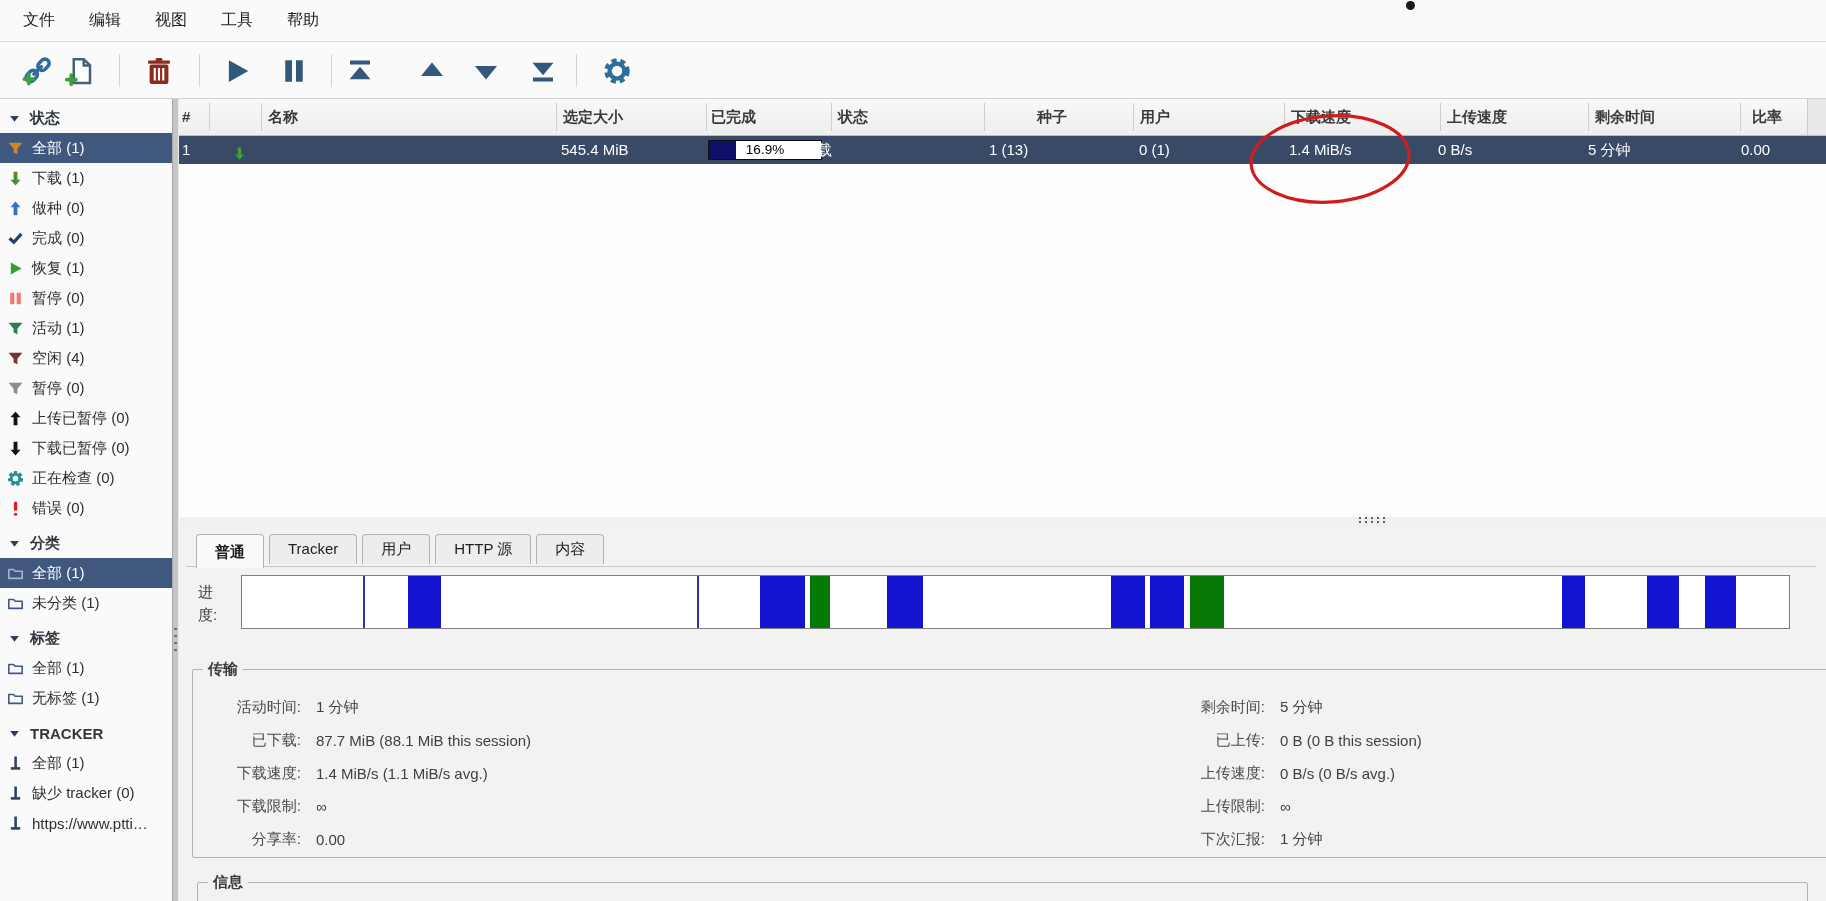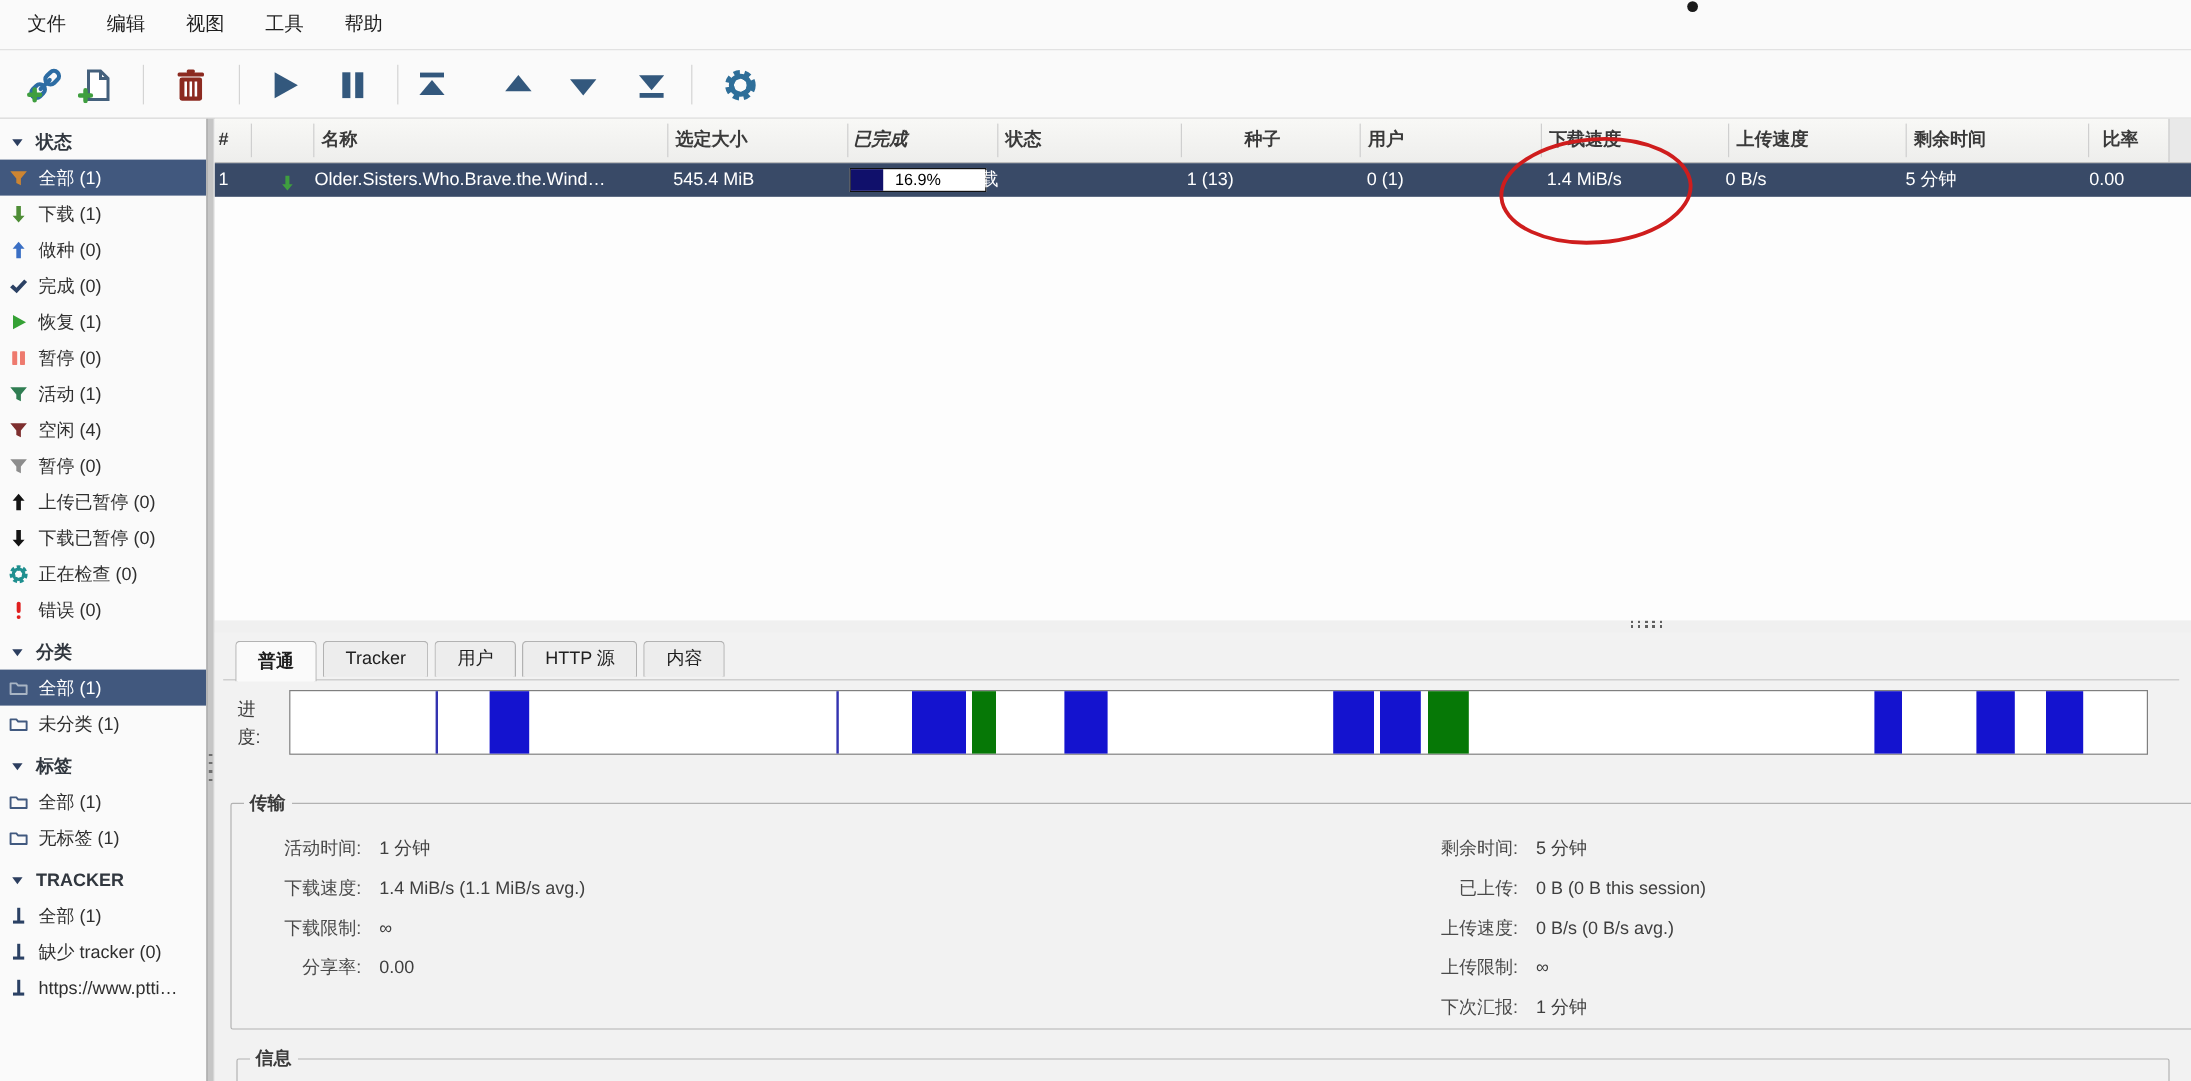--- a/index.html
+++ b/index.html
@@ -402,21 +402,21 @@
   </div>
 <div id="vsplit" class="abs">
     <div class="vdots"></div>
   </div>
 <div id="main" class="abs">
   <div id="thead">
       <div id="scrollcorner"></div>
       <div class="hcell" style="left: 3px;">#</div>
       <div class="hcell" style="left: 89px;">名称</div>
       <div class="hcell" style="left: 384px;">选定大小</div>
-      <div class="hcell" style="left: 532px; font-style: italic;">已完成</div>
+      <div class="hcell" style="left: 532px;">已完成</div>
       <div class="hcell" style="left: 659px;">状态</div>
       <div class="hcell" style="left: 810px; margin-left: 48px;">种子</div>
       <div class="hcell" style="left: 961px;">用户</div>
       <div class="hcell" style="left: 1112px;">下载速度</div>
       <div class="hcell" style="left: 1268px;">上传速度</div>
       <div class="hcell" style="left: 1416px;">剩余时间</div>
       <div class="hcell" style="left: 1573px;">比率</div>
       <div class="hsep" style="left: 30px;"></div>
       <div class="hsep" style="left: 82px;"></div>
       <div class="hsep" style="left: 377px;"></div>
@@ -429,21 +429,20 @@
       <div class="hsep" style="left: 1409px;"></div>
       <div class="hsep" style="left: 1561px;"></div>
     </div>
   <div id="trow">
       <div class="rcell" style="left: 3px;">1</div>
       <div class="rcell" style="left: 53px; top: 6px;"><svg width="15" height="15" viewBox="0 0 16 16">
           <g fill="#3f9e3f">
             <path d="M8 14.6 3.3 9.2h2.9V1.6h3.6v7.6h2.9z"></path>
           </g>
         </svg></div>
-      <div class="rcell" style="left: 83px;">Older.Sisters.Who.Brave.the.Wind…</div>
       <div class="rcell" style="left: 382px;">545.4 MiB</div>
       <div class="pb" style="left: 529px;">
         <div class="pbfill" style="width:24%"></div>
         <div class="pbtext">16.9%</div>
       </div>
       <div class="rcell" style="left: 623px; text-align: center;">下载</div>
       <div class="rcell" style="left: 810px;">1 (13)</div>
       <div class="rcell" style="left: 960px;">0 (1)</div>
       <div class="rcell" style="left: 1110px;">1.4 MiB/s</div>
       <div class="rcell" style="left: 1259px;">0 B/s</div>
@@ -481,20 +480,24 @@
   </div>
 
 <fieldset id="transferbox">
   <legend>传输</legend>
   <div class="tcol" id="tcol-left">
       <div class="trow2">
         <span class="tlabel">活动时间:</span>
         <span class="tvalue">1 分钟</span>
       </div>
       <div class="trow2">
+        <span class="tlabel">已下载:</span>
+        <span class="tvalue">87.7 MiB (88.1 MiB this session)</span>
+      </div>
+      <div class="trow2">
         <span class="tlabel">下载速度:</span>
         <span class="tvalue">1.4 MiB/s (1.1 MiB/s avg.)</span>
       </div>
       <div class="trow2">
         <span class="tlabel">下载限制:</span>
         <span class="tvalue">∞</span>
       </div>
       <div class="trow2">
         <span class="tlabel">分享率:</span>
         <span class="tvalue">0.00</span>

